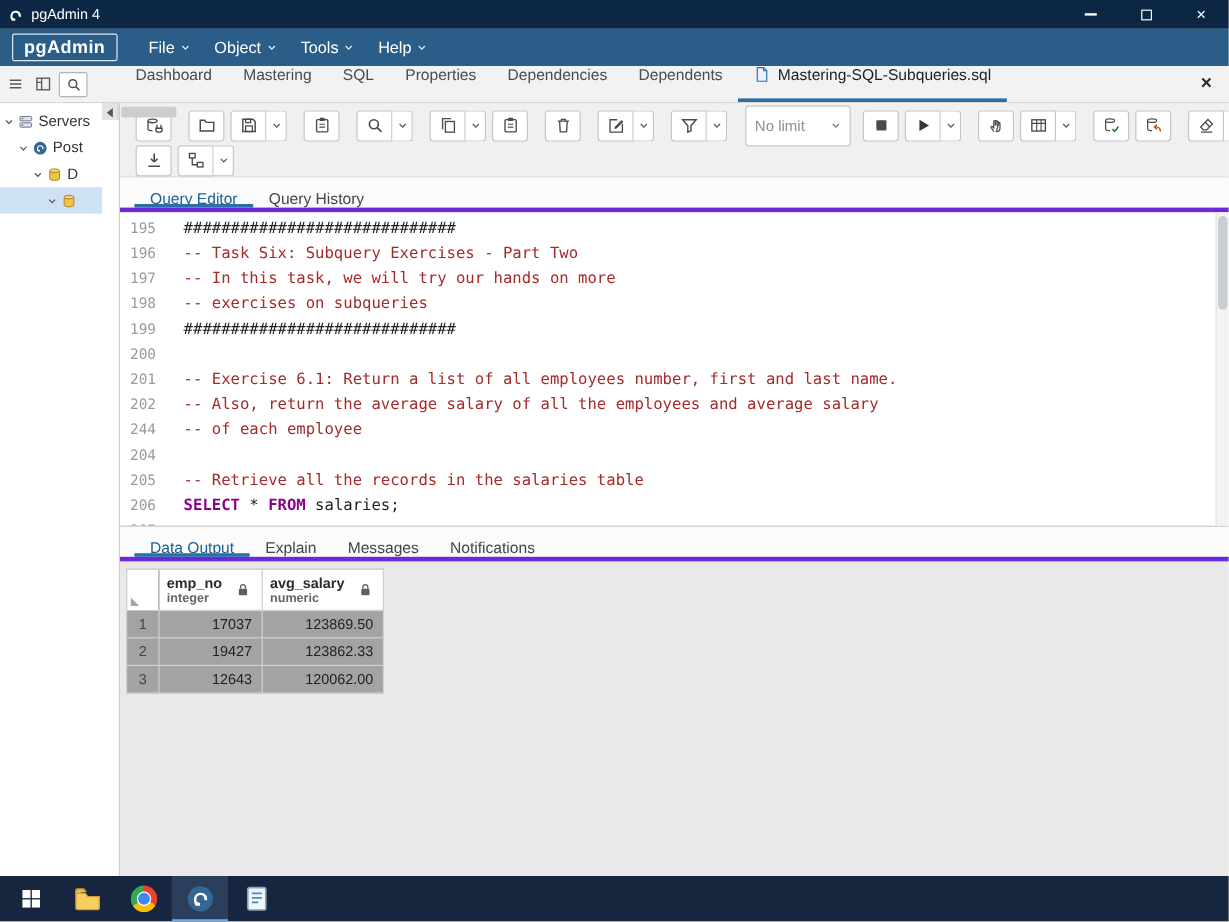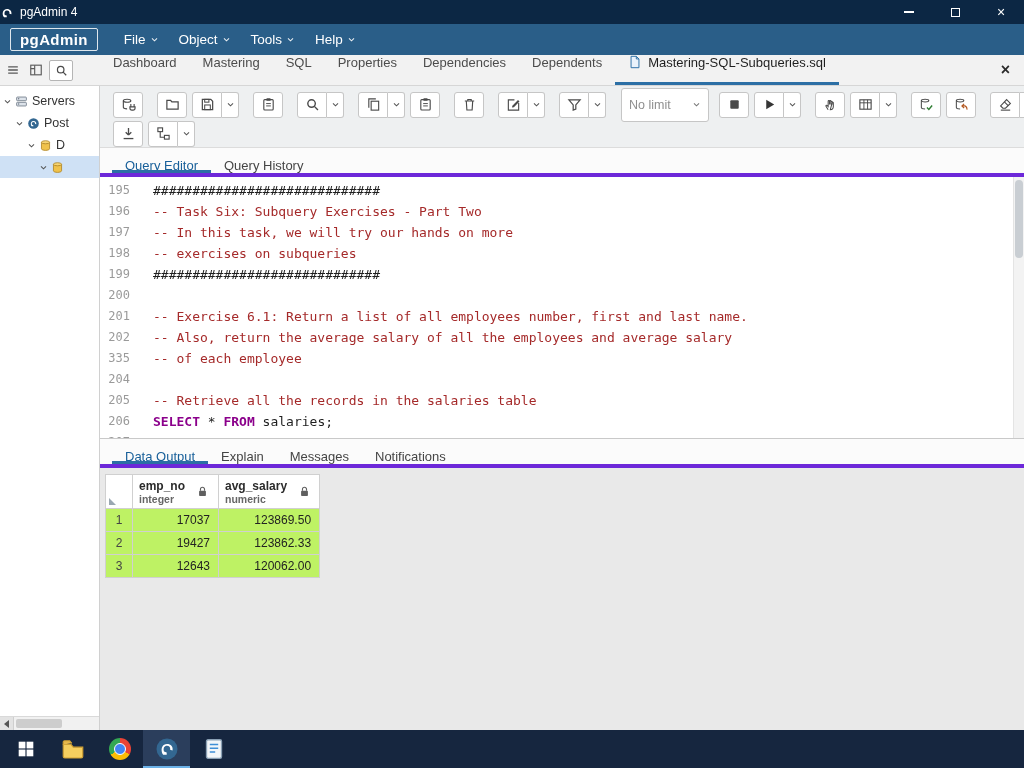--- a/index.html
+++ b/index.html
@@ -1,20 +1,20 @@
 <!DOCTYPE html>
 <html><head>
 <meta charset="utf-8">
 <style>
 *{margin:0;padding:0;box-sizing:border-box}
 html,body{width:1024px;height:768px;overflow:hidden}
 body{font-family:"Liberation Sans",sans-serif;background:#e9e9e9;color:#222}
 .app{width:1024px;height:768px;display:flex;flex-direction:column}
 
-.titlebar{height:24px;background:#0c2744;color:#fff;display:flex;align-items:center;flex:none;padding-left:0}
+.titlebar{height:24px;background:#0c2744;color:#fff;display:flex;align-items:center;flex:none;padding-left:6px}
 .tb-title{font-size:12px;margin-left:6px}
 .win-controls{margin-left:auto;display:flex;height:100%}
 .win-btn{width:46px;display:flex;align-items:center;justify-content:center;color:#fff;font-size:14px}
 .sh-min{width:10px;border-top:2px solid #fff;display:block}
 .sh-max{width:9px;height:9px;border:1px solid #fff;display:block}
 
 .menubar{height:31px;background:#2a5e88;display:flex;align-items:center;flex:none;padding:0 10px;color:#fff}
 .logo{font-weight:bold;font-size:15px;letter-spacing:.4px;border:1px solid rgba(255,255,255,.85);padding:2px 9px;border-radius:2px;margin-right:26px}
 .menu-items{display:flex;align-items:center}
 .menu-item{display:flex;align-items:center;gap:4px;margin-right:20px;font-size:13.5px;cursor:default}
@@ -25,21 +25,21 @@
 .sb-btn{width:20px;height:20px;display:flex;align-items:center;justify-content:center}
 .sb-search{width:24px;height:21px;border:1px solid #b5b5b5;background:#fff;border-radius:2px;display:flex;align-items:center;justify-content:center}
 .tabbar{flex:1;display:flex;align-items:stretch;overflow:hidden}
 #tabs{display:flex}
 .btab{display:flex;align-items:flex-start;gap:6px;padding:0 13px;font-size:13px;color:#4c4c4c;position:relative;white-space:nowrap;cursor:default}
 .btab.file{color:#1f1f1f}
 .btab.active::after{content:"";position:absolute;left:0;right:0;bottom:0;height:3px;background:#2c6fa5}
 .tab-close{margin-left:auto;padding:0 14px;display:flex;align-items:center;color:#2b2b2b;font-size:16px;font-weight:bold}
 
 .content{flex:1;display:flex;min-height:0}
-.sidebar{width:100px;flex:none;background:#fff;border-right:1px solid #d0d0d0;display:flex;flex-direction:column}
+.sidebar{width:100px;flex:none;background:#fff;border-right:1px solid #d0d0d0;display:flex;}
 .tree{flex:1;padding-top:4px;overflow:hidden}
 .trow2{display:flex;align-items:center;height:22px;font-size:12.5px;color:#333;white-space:nowrap;cursor:default}
 .trow2.selected{background:#cfe1f5}
 .tchev{display:flex;align-items:center;color:#555;margin-right:1px}
 .tlabel{margin-left:2px;overflow:hidden}
 .hscroll{height:14px;flex:none;background:#f1f1f1;border-top:1px solid #d9d9d9;display:flex;align-items:stretch}
 .hs-btn{width:14px;background:#e3e3e3;border-right:1px solid #cfcfcf;display:flex;align-items:center;justify-content:center}
 .hs-arrow{width:0;height:0;border-top:4px solid transparent;border-bottom:4px solid transparent;border-right:5px solid #555}
 .hs-track{flex:1;position:relative}
 .hs-thumb{position:absolute;left:2px;top:2px;bottom:2px;width:46px;background:#cdcdcd;border-radius:2px}
@@ -65,21 +65,21 @@
 .gut{width:40px;flex:none;text-align:right;padding-right:10px;color:#9a9a9a;font-size:12px}
 .ctext{white-space:pre;padding-left:13px;color:#1f1f1f}
 .tok-hash{color:#1f1f1f}
 .tok-comment{color:#a52a2a}
 .tok-keyword{color:#8b008b;font-weight:bold}
 .tok-plain{color:#1f1f1f}
 .vscroll{position:absolute;top:0;right:0;width:11px;bottom:0;background:#f3f3f3;border-left:1px solid #e4e4e4}
 .vthumb{position:absolute;top:3px;left:1px;width:8px;height:78px;background:#c9ced3;border-radius:4px}
 
 .output{flex:1;background:#e9e9e9;padding:6px 0 0 5px;overflow:hidden}
-table{border-collapse:collapse;background:#bef264;font-size:12px}
+table{border-collapse:collapse;background:#a3a3a3;font-size:12px}
 th,td{border:1px solid #d0d0d0}
 th{padding:2px 6px;text-align:left;background:#fff;height:34px}
 th.corner{width:27px;position:relative}
 .tri{position:absolute;left:3px;bottom:3px;width:0;height:0;border-bottom:7px solid #9aa7b1;border-right:7px solid transparent}
 .hcell{display:flex;align-items:center;gap:9px}
 .hname{font-weight:bold;color:#2b2b2b;font-size:12px;line-height:14px}
 .htype{color:#666;font-size:10.5px;line-height:12px}
 td.rn{width:27px;text-align:center;color:#444;padding:4px 2px}
 td.val{text-align:right;padding:4px 8px;min-width:86px;color:#222}
 
@@ -573,21 +573,21 @@
             </div>
             <div class="crow">
               <span class="gut">201</span>
               <span class="ctext"><span class="tok-comment">-- Exercise 6.1: Return a list of all employees number, first and last name.</span></span>
             </div>
             <div class="crow">
               <span class="gut">202</span>
               <span class="ctext"><span class="tok-comment">-- Also, return the average salary of all the employees and average salary</span></span>
             </div>
             <div class="crow">
-              <span class="gut">335</span>
+              <span class="gut">244</span>
               <span class="ctext"><span class="tok-comment">-- of each employee</span></span>
             </div>
             <div class="crow">
               <span class="gut">204</span>
               <span class="ctext"></span>
             </div>
             <div class="crow">
               <span class="gut">205</span>
               <span class="ctext"><span class="tok-comment">-- Retrieve all the records in the salaries table</span></span>
             </div>

